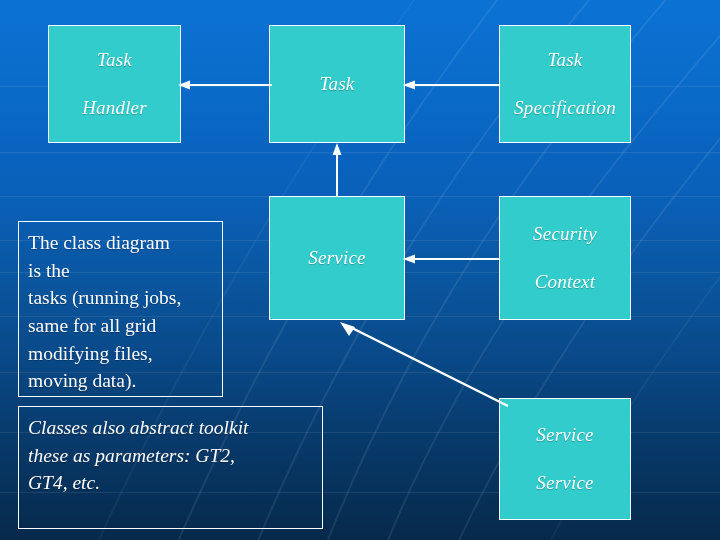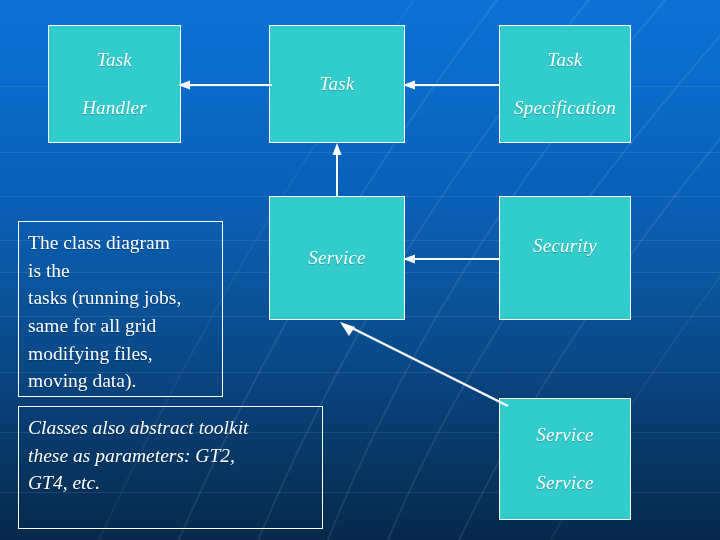--- a/index.html
+++ b/index.html
@@ -97,21 +97,21 @@
 
   <div class="box" style="left:499px;top:25px;width:132px;height:118px;">
     <span><span>Task</span><br><span>Specification</span></span>
   </div>
 
   <div class="box" style="left:269px;top:196px;width:136px;height:124px;">
     <span>Service</span>
   </div>
 
   <div class="box" style="left:499px;top:196px;width:132px;height:124px;">
-    <span><span>Security</span><br></span>
+    <span><span>Security</span><br><span>Context</span></span>
   </div>
 
   <div class="box" style="left:499px;top:398px;width:132px;height:122px;">
     <span><span>Service</span><br><span>Service</span></span>
   </div>
 
   <svg class="arrow" style="left:178px;top:74px;" width="96" height="22" viewBox="0 0 96 22">
     <line x1="10" y1="11" x2="94" y2="11" stroke="#ffffff" stroke-width="2"></line>
     <polygon points="0,11 12,6.5 12,15.5" fill="#ffffff"></polygon>
   </svg>

